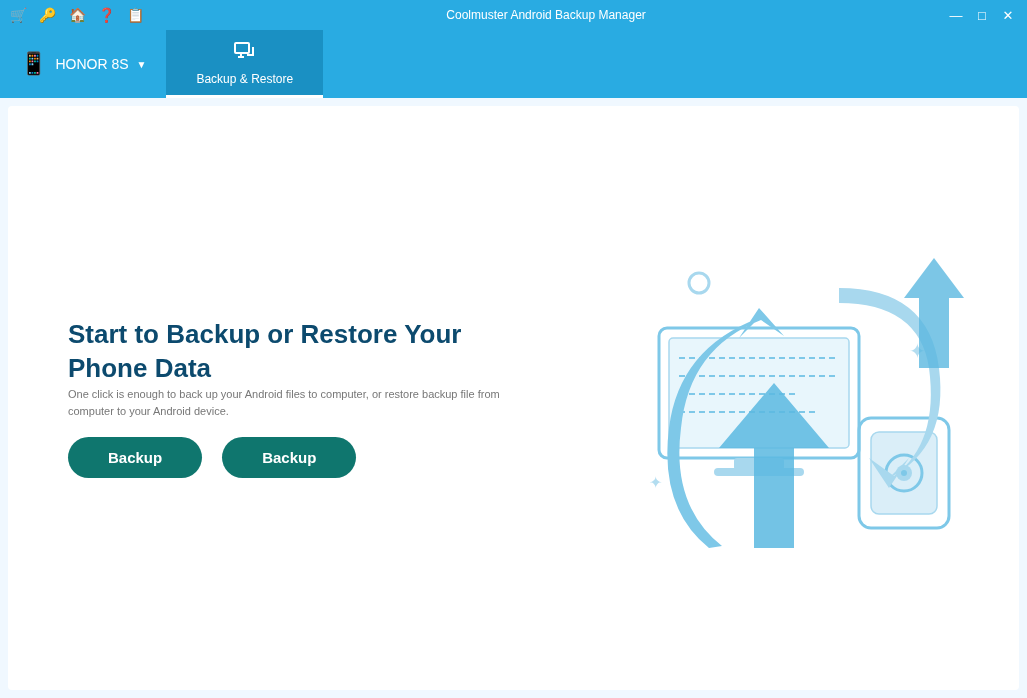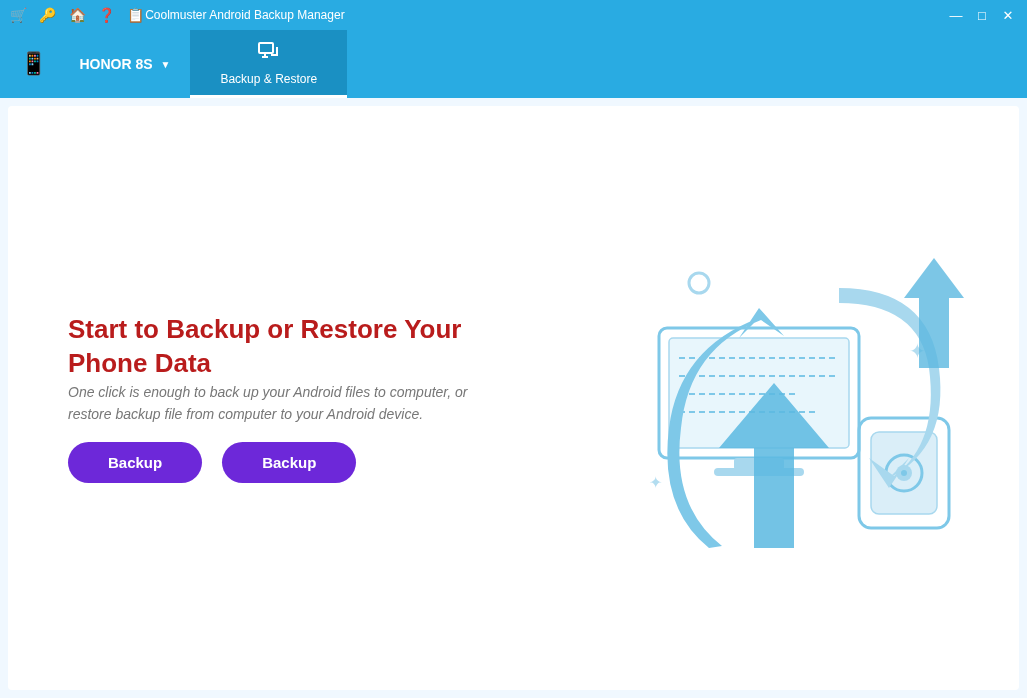--- a/index.html
+++ b/index.html
@@ -11,21 +11,21 @@
       height: 30px;
       display: flex;
       align-items: center;
       justify-content: space-between;
       padding: 0 10px;
     }
     .titlebar-title {
       color: white;
       font-size: 12px;
       flex: 1;
-      text-align: left;
+      text-align: center;
     }
     .titlebar-icons {
       display: flex;
       gap: 12px;
       align-items: center;
     }
     .titlebar-icon {
       color: white;
       font-size: 14px;
       cursor: pointer;
@@ -57,23 +57,22 @@
       padding: 0 20px;
       color: white;
       gap: 8px;
     }
     .device-icon {
       font-size: 22px;
       color: white;
     }
     .device-name {
       font-size: 14px;
-      font-weight: 700;
-      color: white;
-      margin-left: 24px;
+      font-weight: 400;
+      color: white;
     }
     .device-dropdown {
       font-size: 10px;
       color: white;
     }
 
     .nav-tab {
       display: flex;
       flex-direction: column;
       align-items: center;
@@ -109,40 +108,39 @@
 
     .left-section {
       padding: 60px 60px;
       flex: 1;
       max-width: 580px;
     }
 
     .main-heading {
       font-size: 26px;
       font-weight: 700;
-      color: #b91c1c;
+      color: #0c4a6e;
       line-height: 1.3;
     }
 
     .main-desc {
-      font-size: 14px;
+      font-size: 11px;
       color: #777;
       line-height: 1.6;
       margin-bottom: 16px;
       max-width: 440px;
-      font-style: italic;
     }
 
     .btn-row {
       display: flex;
       gap: 20px;
     }
 
     .btn-primary {
-      background: #6d28d9;
+      background: #0f766e;
       color: white;
       border: none;
       border-radius: 25px;
       padding: 12px 40px;
       font-size: 15px;
       font-weight: 600;
       cursor: pointer;
     }
 
     

